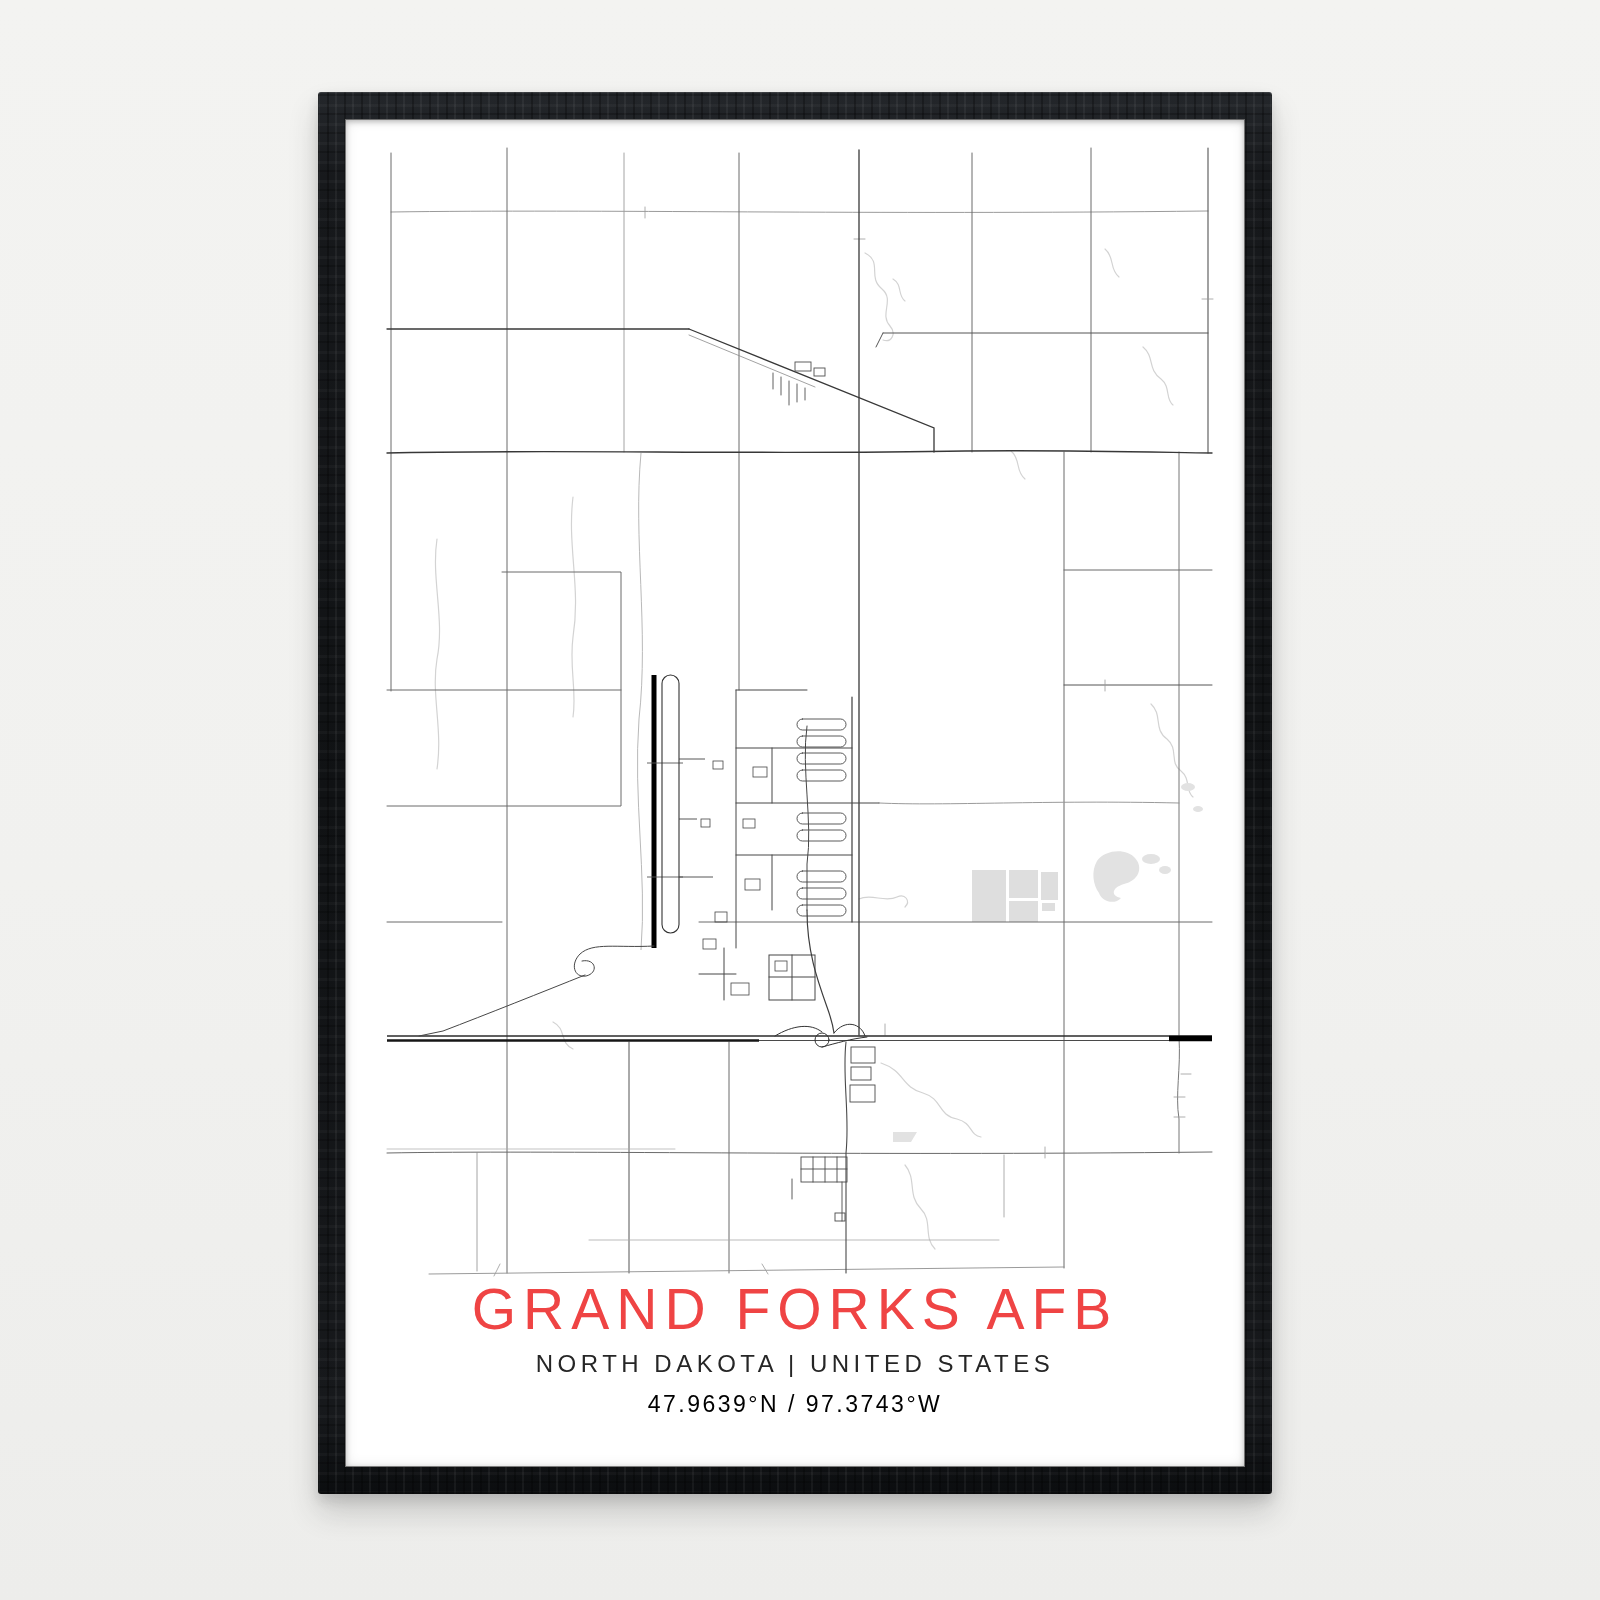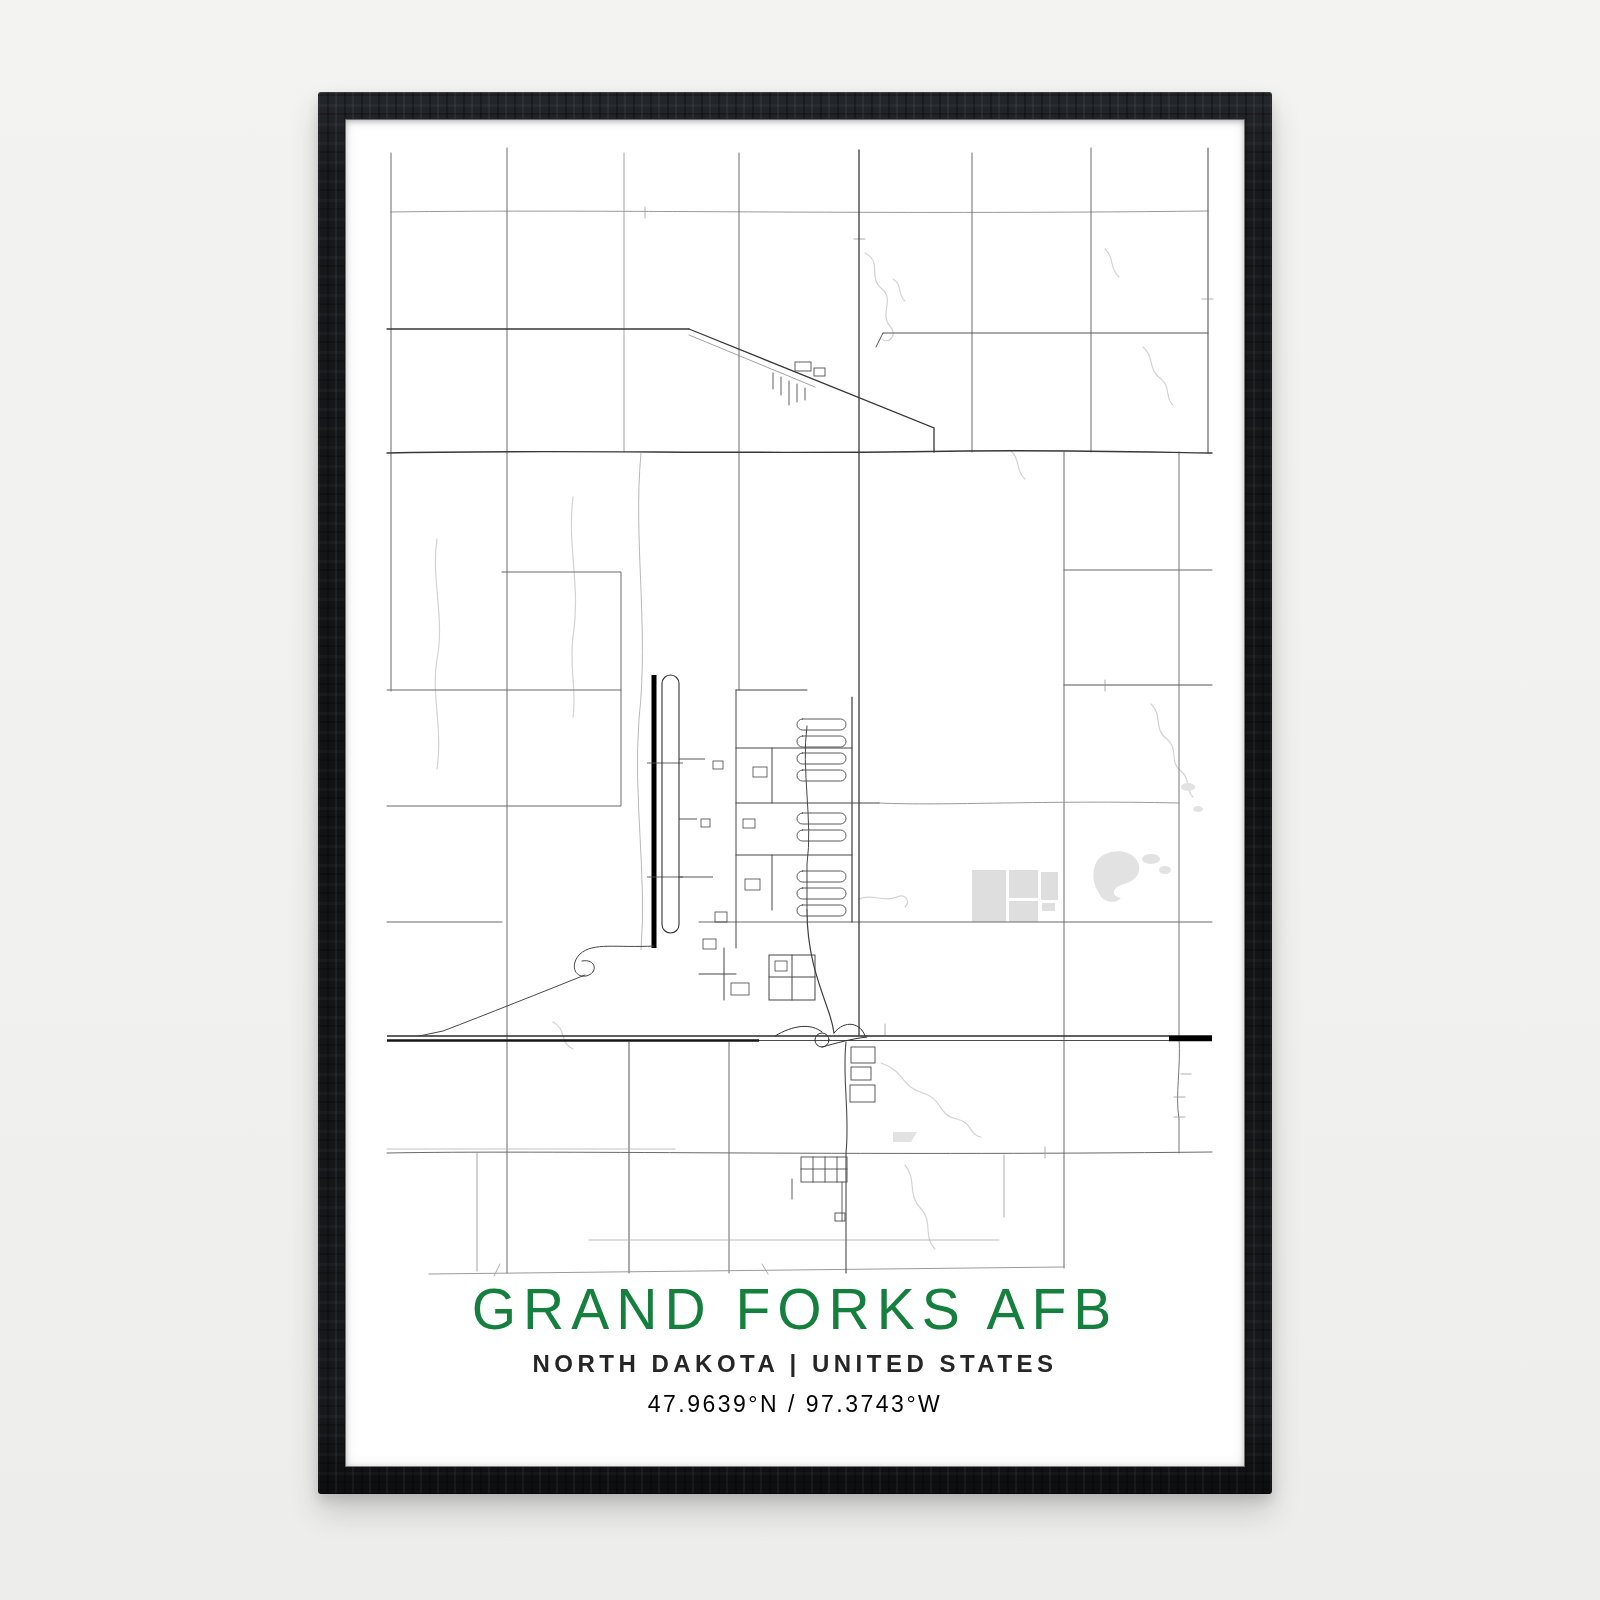--- a/index.html
+++ b/index.html
@@ -31,24 +31,24 @@
       inset 0 0 0 1px rgba(0,0,0,0.45),
       inset 0 2px 6px rgba(0,0,0,0.30),
       inset 0 0 14px rgba(0,0,0,0.10);
   }
   .map-svg{position:absolute;left:0;top:0;width:100%;height:100%;pointer-events:none;}
   .caption{
     position:absolute;left:0;right:0;top:1162px;text-align:center;color:#1e1e1e;
   }
   .caption h1{
     margin:0;font-size:57px;font-weight:300;line-height:1;
-    letter-spacing:7px;color:#15803d;white-space:nowrap;
+    letter-spacing:7px;color:#ef4444;white-space:nowrap;
   }
   .caption .sub{
-    margin-top:12px;font-size:24px;font-weight:700;letter-spacing:4.5px;color:#262626;white-space:nowrap;
+    margin-top:12px;font-size:24px;font-weight:400;letter-spacing:4.5px;color:#262626;white-space:nowrap;
   }
   .caption .coords{
     margin-top:13px;font-size:23px;font-weight:300;letter-spacing:2.5px;color:#000000;white-space:nowrap;
   }
 </style>
 </head>
 <body>
 
 <div class="stage">
   <div class="frame">

